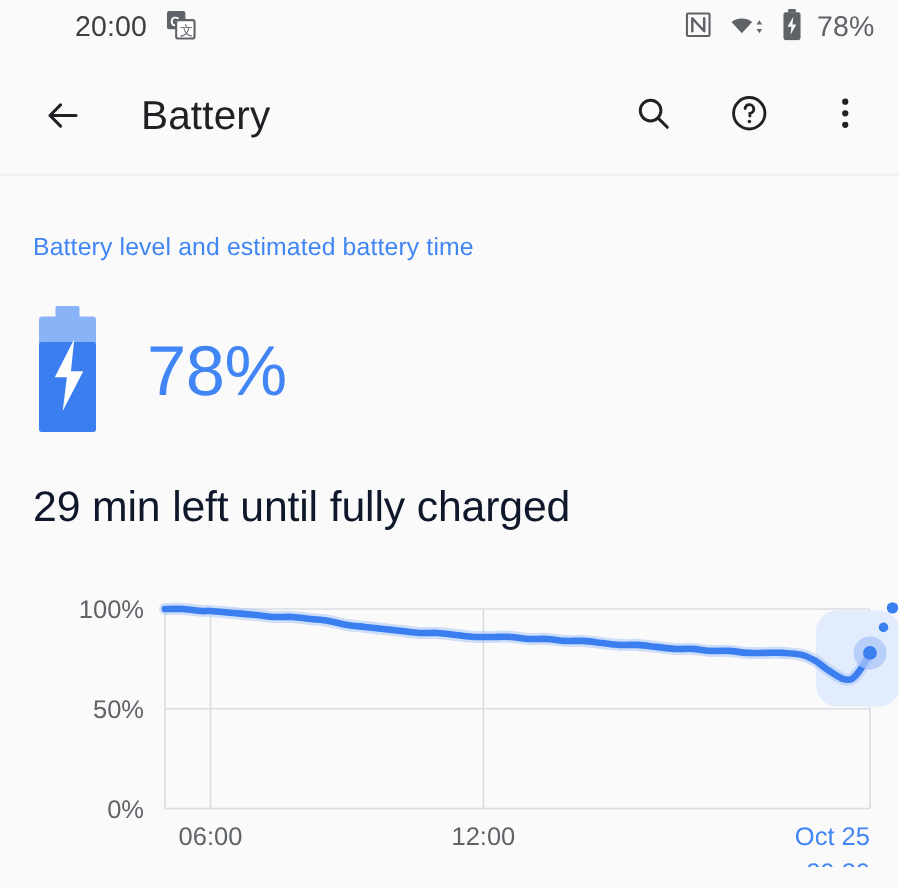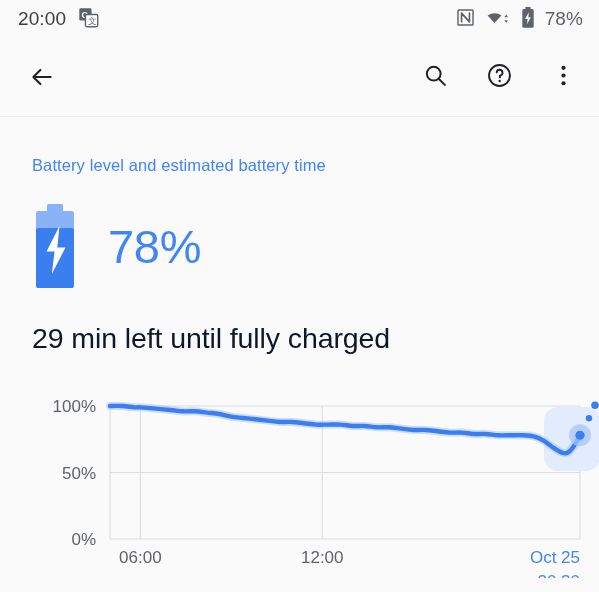--- a/index.html
+++ b/index.html
@@ -11,21 +11,21 @@
   }
 
   
   .status-bar {
     height: 38px;
     display: flex; align-items: center;
     padding: 0 16px 0 18px;
     background: #fafafa;
   }
   .status-clock {
-    font-size: 19px; color: #3c4043; letter-spacing: .1px;
+    font-size: 19px; color: #3c4043; letter-spacing: .1px; margin-left: 32px;
   }
   .status-left { display: flex; align-items: center; gap: 12px; }
   .status-right { margin-left: auto; display: flex; align-items: center; gap: 10px; }
   .status-battery-pct { font-size: 19px; color: #5f6368; letter-spacing: .1px; }
   .sicon { display: block; }
 
   
   .app-bar {
     height: 79px;
     display: flex; align-items: center;
@@ -37,21 +37,21 @@
     font-size: 27px; color: #202124; margin-left: 30px; letter-spacing: .1px;
   }
   .app-bar-actions { margin-left: auto; display: flex; align-items: center; gap: 20px; }
   .icon-btn {
     width: 44px; height: 44px;
     display: flex; align-items: center; justify-content: center;
     border-radius: 50%; cursor: pointer; background: transparent; border: 0;
   }
 
   
-  .content { padding: 0 32px; }
+  .content { padding: 0 22px; }
   .section-header {
     color: #4285f4; font-size: 16.5px; padding-top: 39px; letter-spacing: .1px;
   }
 
   .level-row {
     display: flex; align-items: center;
     margin-top: 29px;
   }
   .battery-glyph { width: 46px; height: 84px; position: relative; }
   .battery-pct-big {
@@ -108,20 +108,21 @@
     <span class="status-battery-pct">78%</span>
   </div>
 </div>
 
 <div class="app-bar">
   <button class="icon-btn" aria-label="Back">
     <svg width="26" height="26" viewBox="0 0 24 24">
       <path d="M20 12 H4 M10.5 5.5 L4 12 L10.5 18.5" fill="none" stroke="#202124" stroke-width="1.9" stroke-linecap="round" stroke-linejoin="round"></path>
     </svg>
   </button>
+  <span class="app-bar-title">Battery</span>
   <div class="app-bar-actions">
     <button class="icon-btn" aria-label="Search">
       <span>
         <svg width="25" height="25" viewBox="0 0 24 24">
           <circle cx="10.3" cy="10.3" r="6.6" fill="none" stroke="#202124" stroke-width="1.9"></circle>
           <path d="M15.3 15.3 L21 21" stroke="#202124" stroke-width="1.9" stroke-linecap="round"></path>
         </svg>
       </span>
     </button>
     <button class="icon-btn" aria-label="Help">

